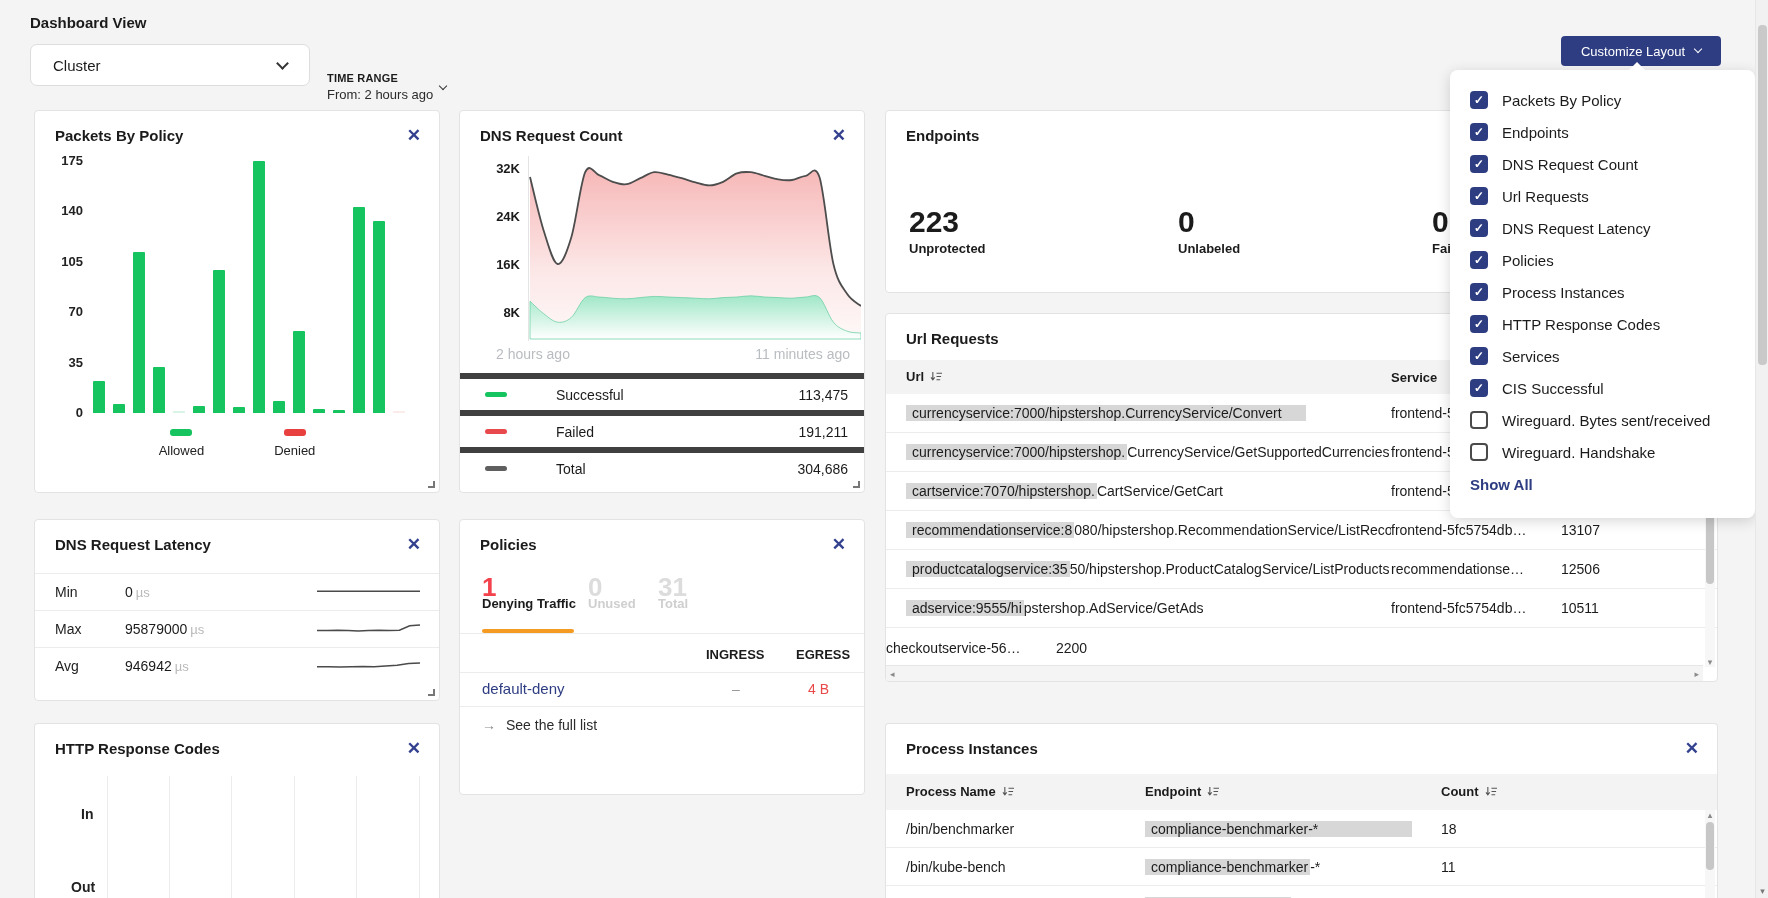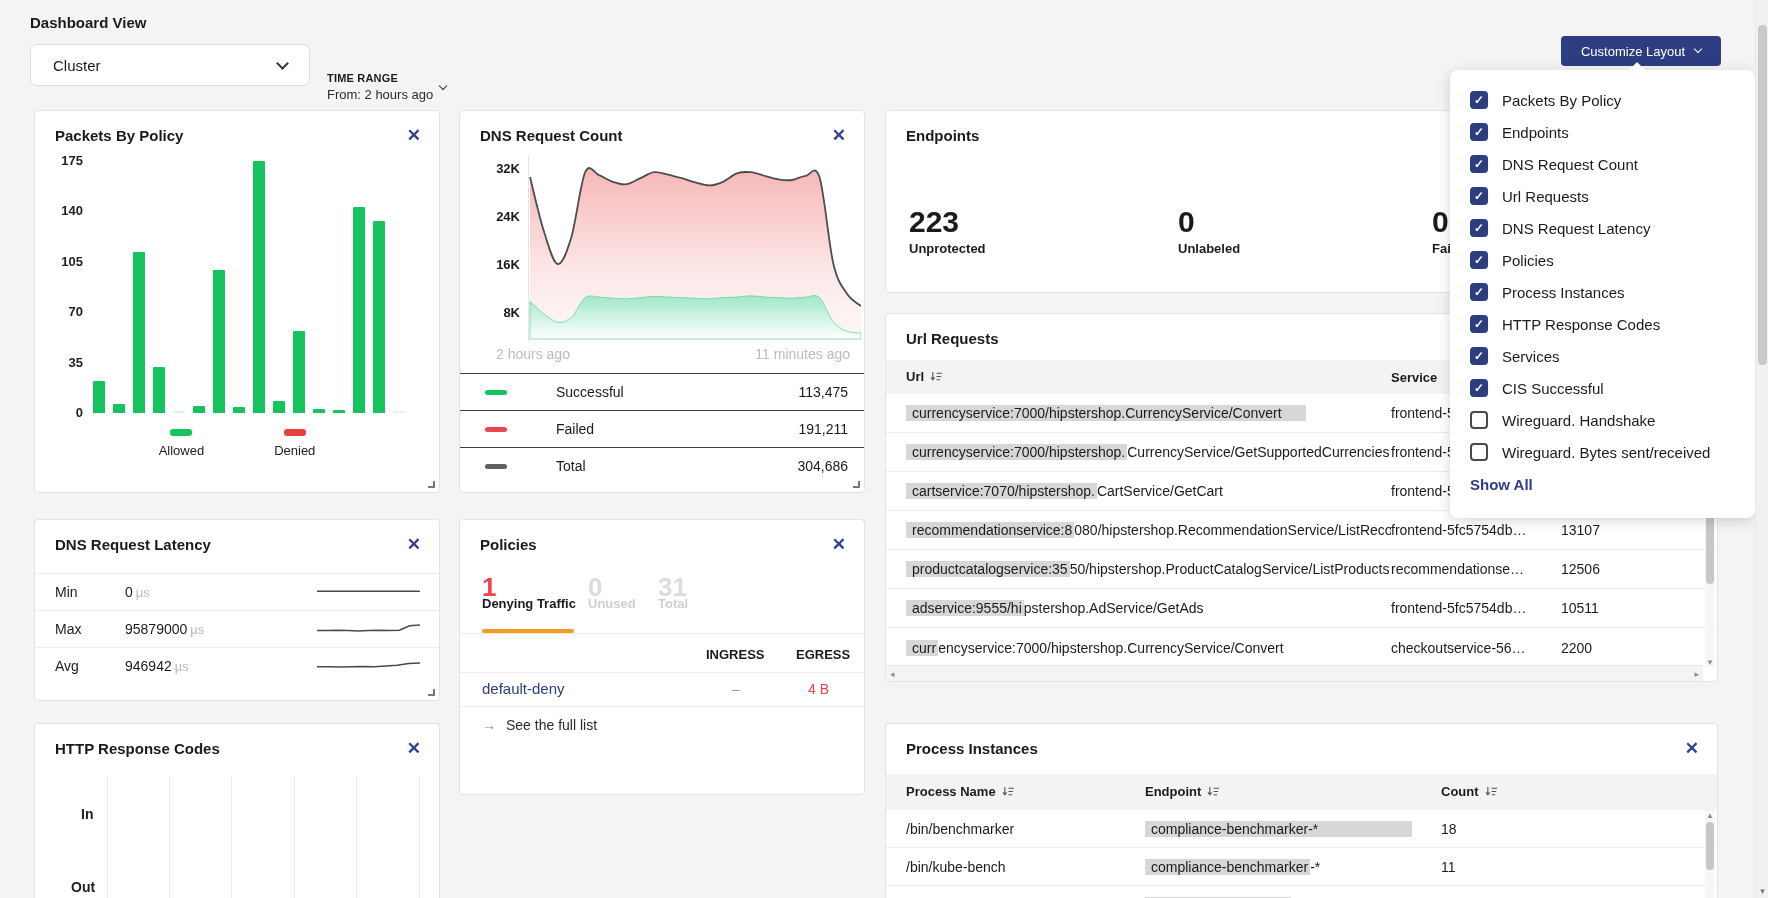--- a/index.html
+++ b/index.html
@@ -41,21 +41,21 @@
   .bar{position:absolute;bottom:0;width:12px;border-radius:1px 1px 0 0;}
   .pk-legend{position:absolute;top:318px;width:100%;display:flex;justify-content:center;gap:70px;}
   .lg-item{display:flex;flex-direction:column;align-items:center;gap:7px;}
   .lg-swatch{width:22px;height:7px;border-radius:3px;}
   .lg-label{font-size:13px;color:#222;}
   
   .dns-yt{position:absolute;width:40px;text-align:right;font-size:13px;font-weight:bold;left:20px;}
   #dns-plot{position:absolute;left:68px;top:45px;border-left:1px solid #e4e4e4;}
   .dns-xlab{position:absolute;top:235px;font-size:14px;color:#b9bcc0;}
   .dns-legend{position:absolute;left:0;top:262px;width:100%;}
-  .dns-lrow{display:flex;align-items:center;height:37px;border-top:1px solid #404040;
+  .dns-lrow{display:flex;align-items:center;height:37px;border-top:6px solid #404040;
     padding:0 16px 0 25px;font-size:14px;}
   .dns-lsw{width:22px;height:5px;border-radius:2.5px;margin-right:49px;}
   .dns-lval{margin-left:auto;text-align:center;}
   
   .ep-stat{position:absolute;top:94px;}
   .ep-val{font-size:30px;font-weight:800;line-height:34px;}
   .ep-label{font-size:13px;font-weight:bold;margin-top:2px;}
   
   .thead{position:absolute;left:0;right:0;background:#f3f3f4;display:flex;align-items:center;
     font-size:13px;font-weight:bold;color:#1b1b1b;}
@@ -284,21 +284,20 @@
     <span class="c-url"><span class="hl">productcatalogservice:35</span><span>50/hipstershop.ProductCatalogService/ListProducts</span></span>
     <span class="c-service">recommendationse…</span>
     <span class="c-count">12506</span>
   </div>
   <div class="trow" style="top:275px;height:39px;">
     <span class="c-url"><span class="hl">adservice:9555/hi</span><span>pstershop.AdService/GetAds</span></span>
     <span class="c-service">frontend-5fc5754db…</span>
     <span class="c-count">10511</span>
   </div>
   <div class="trow" style="top:314px;height:39px;border-bottom:none;">
-    <span class="c-url"><span class="hl">curr</span><span>encyservice:7000/hipstershop.CurrencyService/Convert</span></span>
     <span class="c-service">checkoutservice-56…</span>
     <span class="c-count">2200</span>
   </div>
   <div class="vscroll" style="top:80px;height:273px;">
     <div class="vthumb" style="top:120px;height:70px;"></div>
     <span class="varrow" style="bottom:0;">▾</span>
   </div>
   <div class="hscroll">
     <span>◂</span>
     <span>▸</span>
@@ -458,25 +457,25 @@
   <div class="menu-item">
     <span class="cbox on">✓</span>
     <span class="menu-label">Services</span>
   </div>
   <div class="menu-item">
     <span class="cbox on">✓</span>
     <span class="menu-label">CIS Successful</span>
   </div>
   <div class="menu-item">
     <span class="cbox"></span>
+    <span class="menu-label">Wireguard. Bytes sent/received</span>
+  </div>
+  <div class="menu-item">
+    <span class="cbox"></span>
     <span class="menu-label">Wireguard. Handshake</span>
-  </div>
-  <div class="menu-item">
-    <span class="cbox"></span>
-    <span class="menu-label">Wireguard. Bytes sent/received</span>
   </div>
   <div class="show-all">Show All</div>
 </div>
 
 <div class="page-sb">
   <div class="thumb"></div>
   <span class="dn">▾</span>
 </div>
 
 </body></html>

